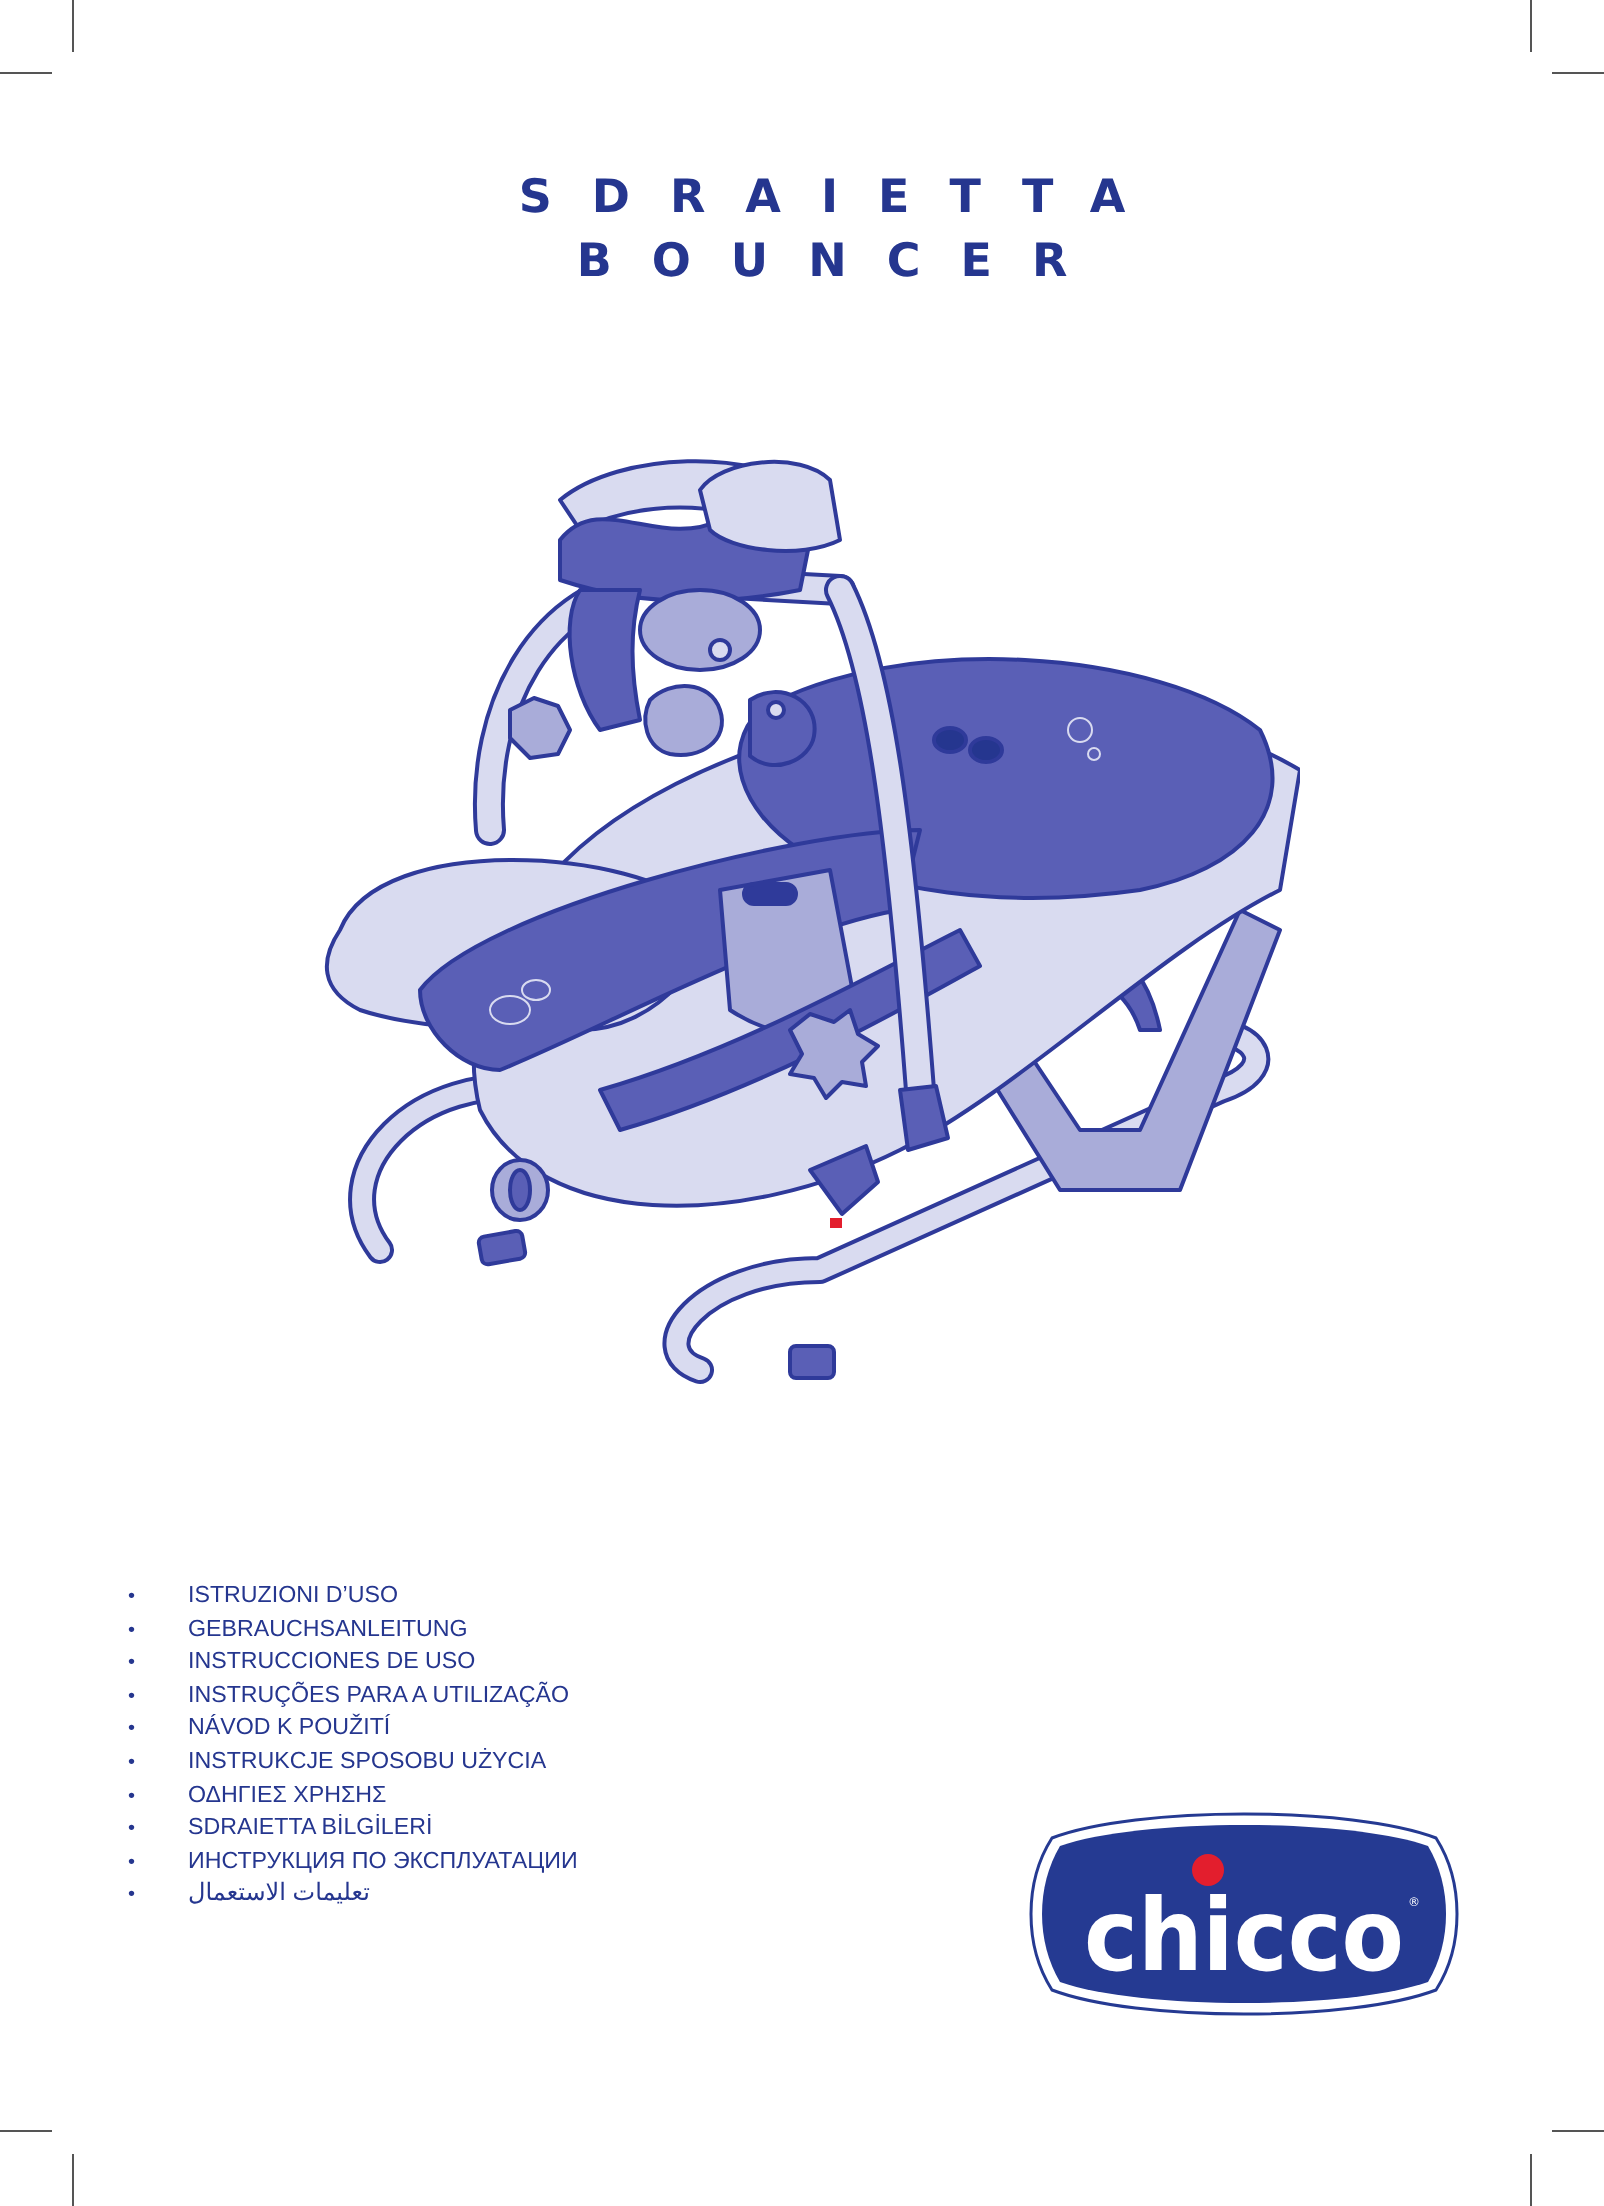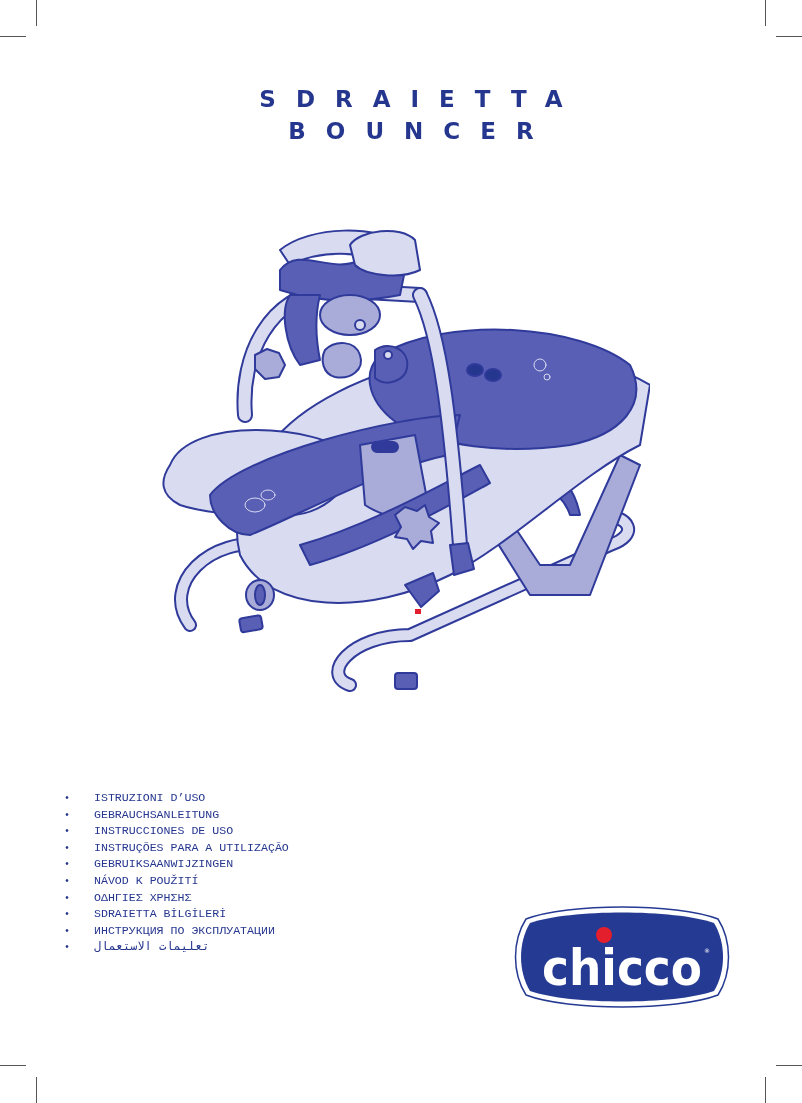--- a/index.html
+++ b/index.html
@@ -8,21 +8,21 @@
   .crop { position: absolute; background: #555; }
   .crop.v { width: 1px; height: 26px; }
   .crop.h { height: 1px; width: 26px; }
   .title { position: absolute; left: 0; width: 802px; text-align: center;
            font-family: "DejaVu Sans", sans-serif; font-weight: bold;
            color: #25368f; font-size: 23px; letter-spacing: 20px; }
   .title.l1 { top: 86px; padding-left: 20px; }
   .title.l2 { top: 118px; padding-left: 20px; }
   .illustration { position: absolute; left: 150px; top: 215px; width: 500px; height: 500px; }
   .lang-list { position: absolute; left: 64px; top: 790px; margin: 0; padding: 0; list-style: none; }
-  .lang-list li { font-family: Liberation Mono, monospace; font-size: 11.6px;
+  .lang-list li { font-family: Liberation Sans, sans-serif; font-size: 11.6px;
                   line-height: 15.6px; color: #25368f; white-space: nowrap; }
   .lang-list .bullet { display: inline-block; width: 30px; font-size: 10px; }
   .lang-list .ar { direction: rtl; unicode-bidi: isolate; font-size: 12px; margin-top: 18px; }
   .logo { position: absolute; left: 508px; top: 901px; width: 228px; height: 112px; }
 </style>
 </head>
 <body>
 
 <div class="crop v" style="left:36px; top:0;"></div>
 <div class="crop h" style="left:0; top:36px;"></div>
@@ -92,22 +92,22 @@
     <path d="M225 135 c 15 -10, 35 0, 32 18 c -2 12, -20 20, -32 10 Z" fill="#5a5fb6"></path>
     <circle cx="238" cy="140" r="4" fill="#d9dbf0"></circle>
   </g>
 </svg>
 
 <ul class="lang-list">
   <li><span class="bullet">•</span><span>ISTRUZIONI D’USO</span></li>
   <li><span class="bullet">•</span><span>GEBRAUCHSANLEITUNG</span></li>
   <li><span class="bullet">•</span><span>INSTRUCCIONES DE USO</span></li>
   <li><span class="bullet">•</span><span>INSTRUÇÕES PARA A UTILIZAÇÃO</span></li>
-  <li><span class="bullet">•</span><span>GEBRUIKSAANWIJZINGEN</span></li>
   <li><span class="bullet">•</span><span>NÁVOD K POUŽITÍ</span></li>
+  <li><span class="bullet">•</span><span>INSTRUKCJE SPOSOBU UŻYCIA</span></li>
   <li><span class="bullet">•</span><span>ΟΔΗΓΙΕΣ ΧΡΗΣΗΣ</span></li>
   <li><span class="bullet">•</span><span>SDRAIETTA BİLGİLERİ</span></li>
   <li><span class="bullet">•</span><span>ИНСТРУКЦИЯ ПО ЭКСПЛУАТАЦИИ</span></li>
   <li><span class="bullet">•</span><span class="ar">تعليمات الاستعمال</span></li>
 </ul>
 
 <svg class="logo" viewBox="0 0 228 112">
   <path d="M18 18 C 60 2, 168 2, 210 18 C 224 40, 224 72, 210 94 C 168 110, 60 110, 18 94 C 4 72, 4 40, 18 18 Z" fill="#ffffff" stroke="#253a92" stroke-width="1.5"></path>
   <path d="M22 22 C 62 8, 166 8, 206 22 C 218 42, 218 70, 206 90 C 166 104, 62 104, 22 90 C 10 70, 10 42, 22 22 Z" fill="#253a92"></path>
   <circle cx="96" cy="34" r="8" fill="#e31e2d"></circle>

